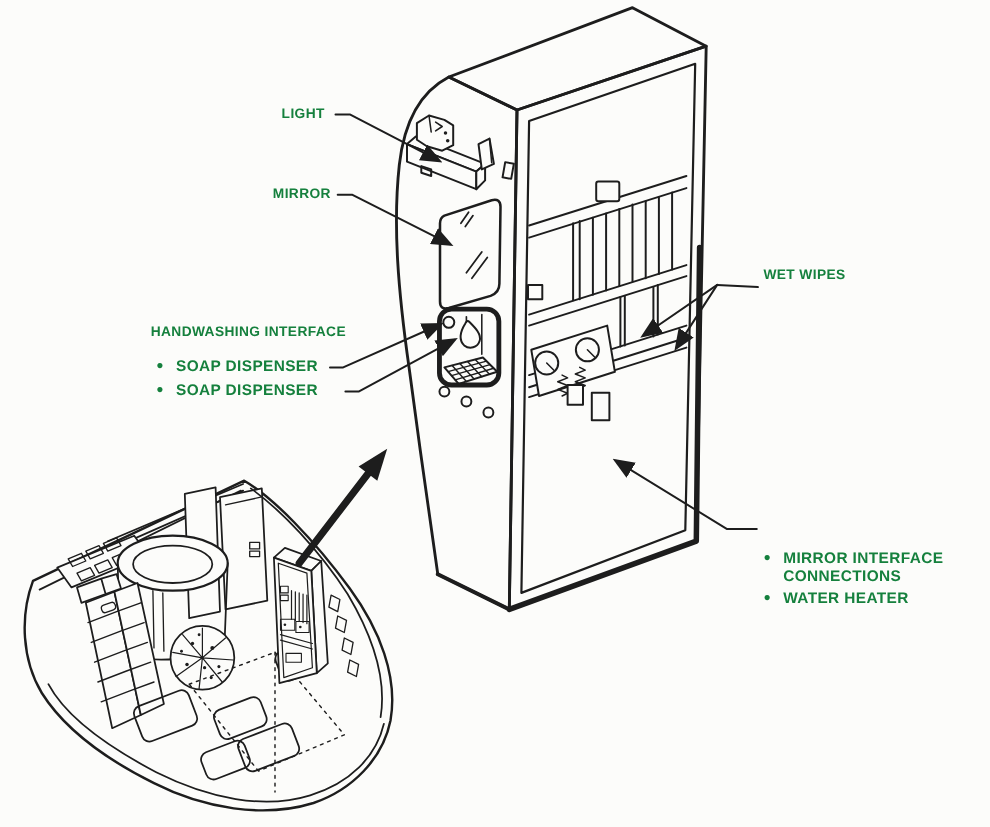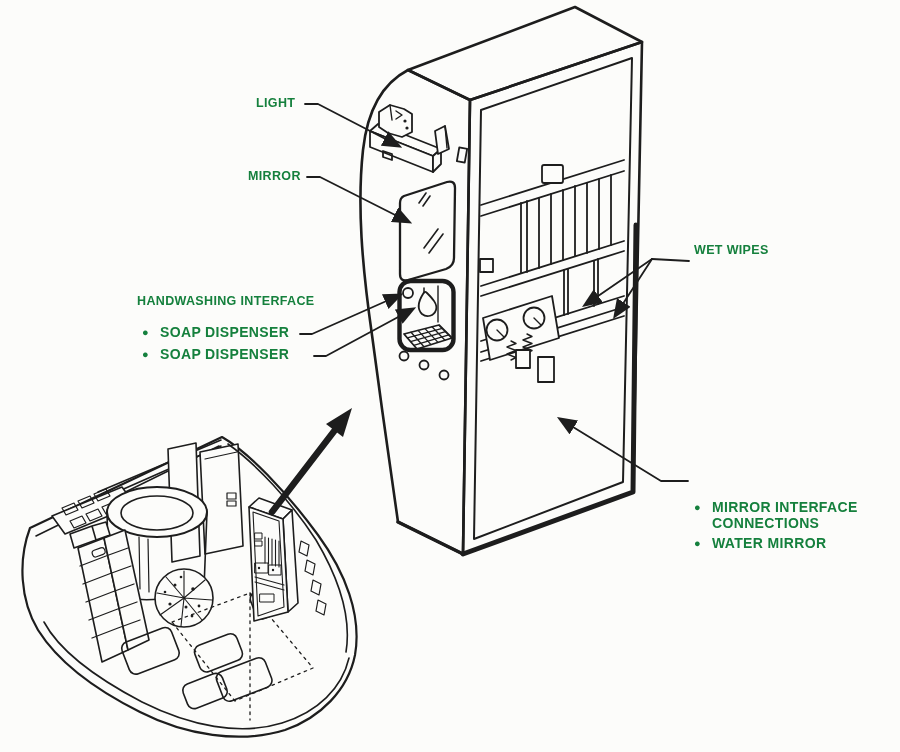--- a/index.html
+++ b/index.html
@@ -248,16 +248,16 @@
   <div class="lbl" style="left:694px;top:243px">WET WIPES</div>
 
 
   <div class="bullet-row" style="left:694px;top:500px">
     <span class="bullet-dot">●</span>
     <span class="bullet-text w150">MIRROR INTERFACE CONNECTIONS</span>
   </div>
 
   <div class="bullet-row" style="left:694px;top:536px">
     <span class="bullet-dot">●</span>
-    <span class="bullet-text">WATER MIRROR</span>
+    <span class="bullet-text">WATER HEATER</span>
   </div>
 
 </div>
 
 </body></html>

